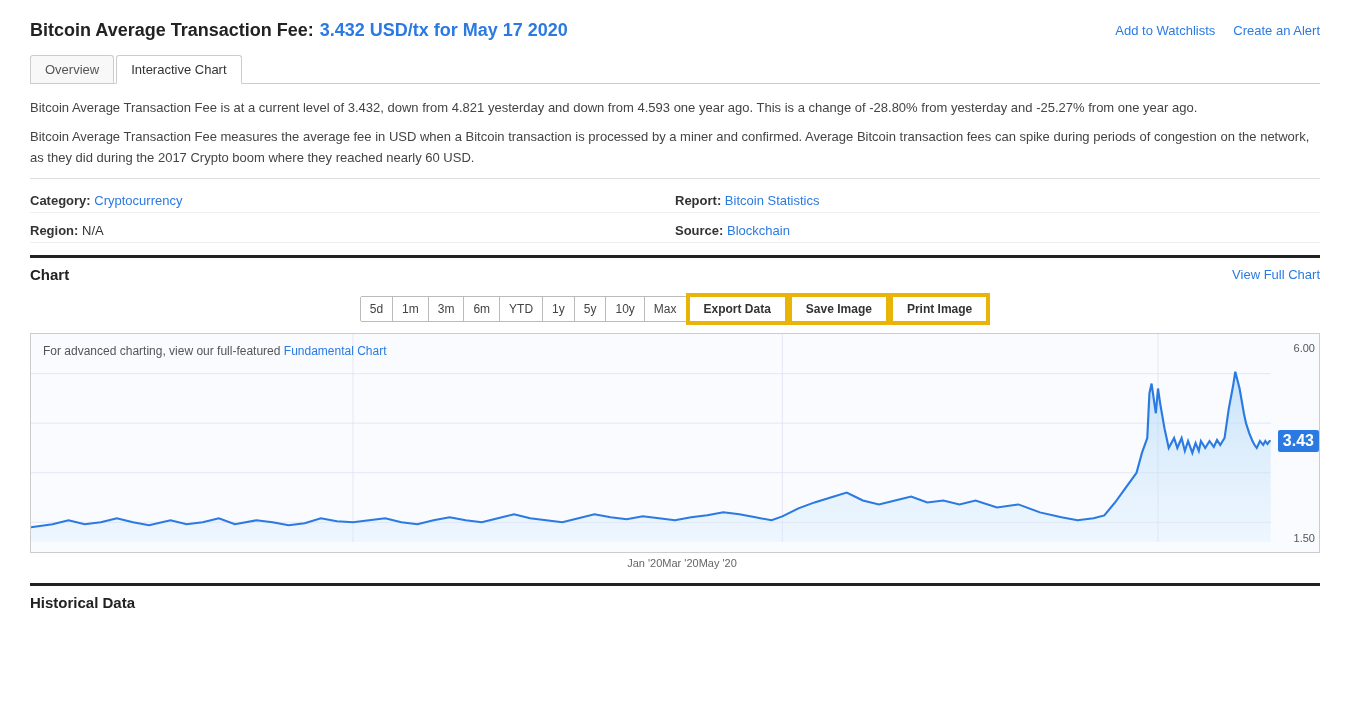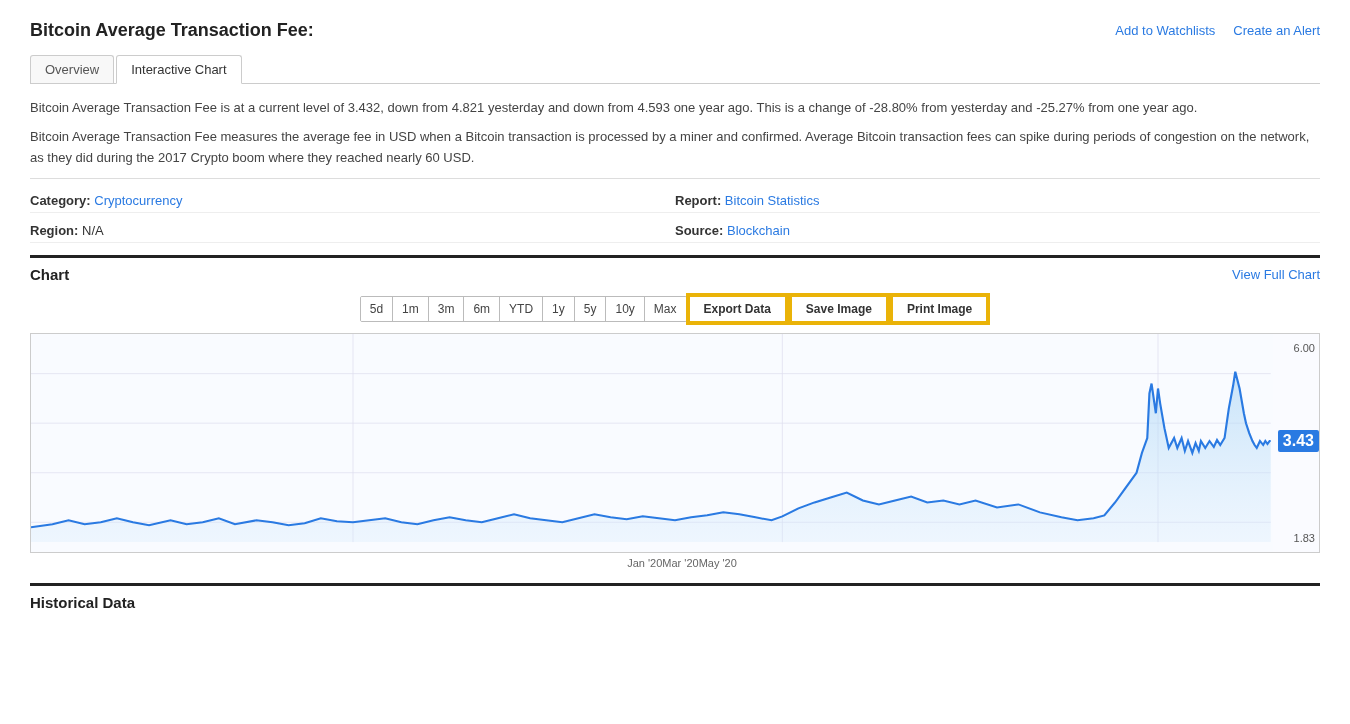--- a/index.html
+++ b/index.html
@@ -240,20 +240,21 @@
     .time-buttons-wrapper .time-btn:last-child {
       border-right: none;
     }
   </style>
 </head>
 <body>
 
 <div class="page-header">
   <div class="page-title-group">
     <span class="page-title-label">Bitcoin Average Transaction Fee:</span>
+    <span class="page-title-value">3.432 USD/tx for May 17 2020</span>
   </div>
   <div class="header-links">
     <a class="header-link">Add to Watchlists</a>
     <a class="header-link">Create an Alert</a>
   </div>
 </div>
 
 <div class="tabs">
   <div class="tab">Overview</div>
   <div class="tab active">Interactive Chart</div>
@@ -302,20 +303,24 @@
       <button class="time-btn">Max</button>
     </div>
     <div class="action-buttons">
       <button class="action-btn">Export Data</button>
       <button class="action-btn">Save Image</button>
       <button class="action-btn">Print Image</button>
     </div>
   </div>
 
   <div class="chart-area">
+    <div class="chart-notice">
+      <span>For advanced charting, view our full-featured</span>
+      <a style="color:#2a7ae2;cursor:pointer;text-decoration:none;">Fundamental Chart</a>
+    </div>
 
     
     <svg class="chart-canvas" viewBox="0 0 1200 220" preserveAspectRatio="none">
 
       <line x1="0" y1="40" x2="1155" y2="40" stroke="#dde" stroke-width="0.7"></line>
       <line x1="0" y1="90" x2="1155" y2="90" stroke="#dde" stroke-width="0.7"></line>
       <line x1="0" y1="140" x2="1155" y2="140" stroke="#dde" stroke-width="0.7"></line>
       <line x1="0" y1="190" x2="1155" y2="190" stroke="#dde" stroke-width="0.7"></line>
 
       <line x1="300" y1="0" x2="300" y2="210" stroke="#dde" stroke-width="0.7"></line>
@@ -372,21 +377,21 @@
         L 1155,108
       " fill="none" stroke="#2a7ae2" stroke-width="2"></path>
     </svg>
 
     
     <div class="y-axis">
       <span>6.00</span>
       <span>4.50</span>
 
       <span class="current-value-badge" style="position:absolute;right:0;top:49%;transform:translateY(-50%);">3.43</span>
-      <span>1.83</span>
+      <span>1.50</span>
     </div>
   </div>
 
   <div class="x-axis">
     <span>Jan '20</span>
     <span>Mar '20</span>
     <span>May '20</span>
   </div>
 </div>
 

